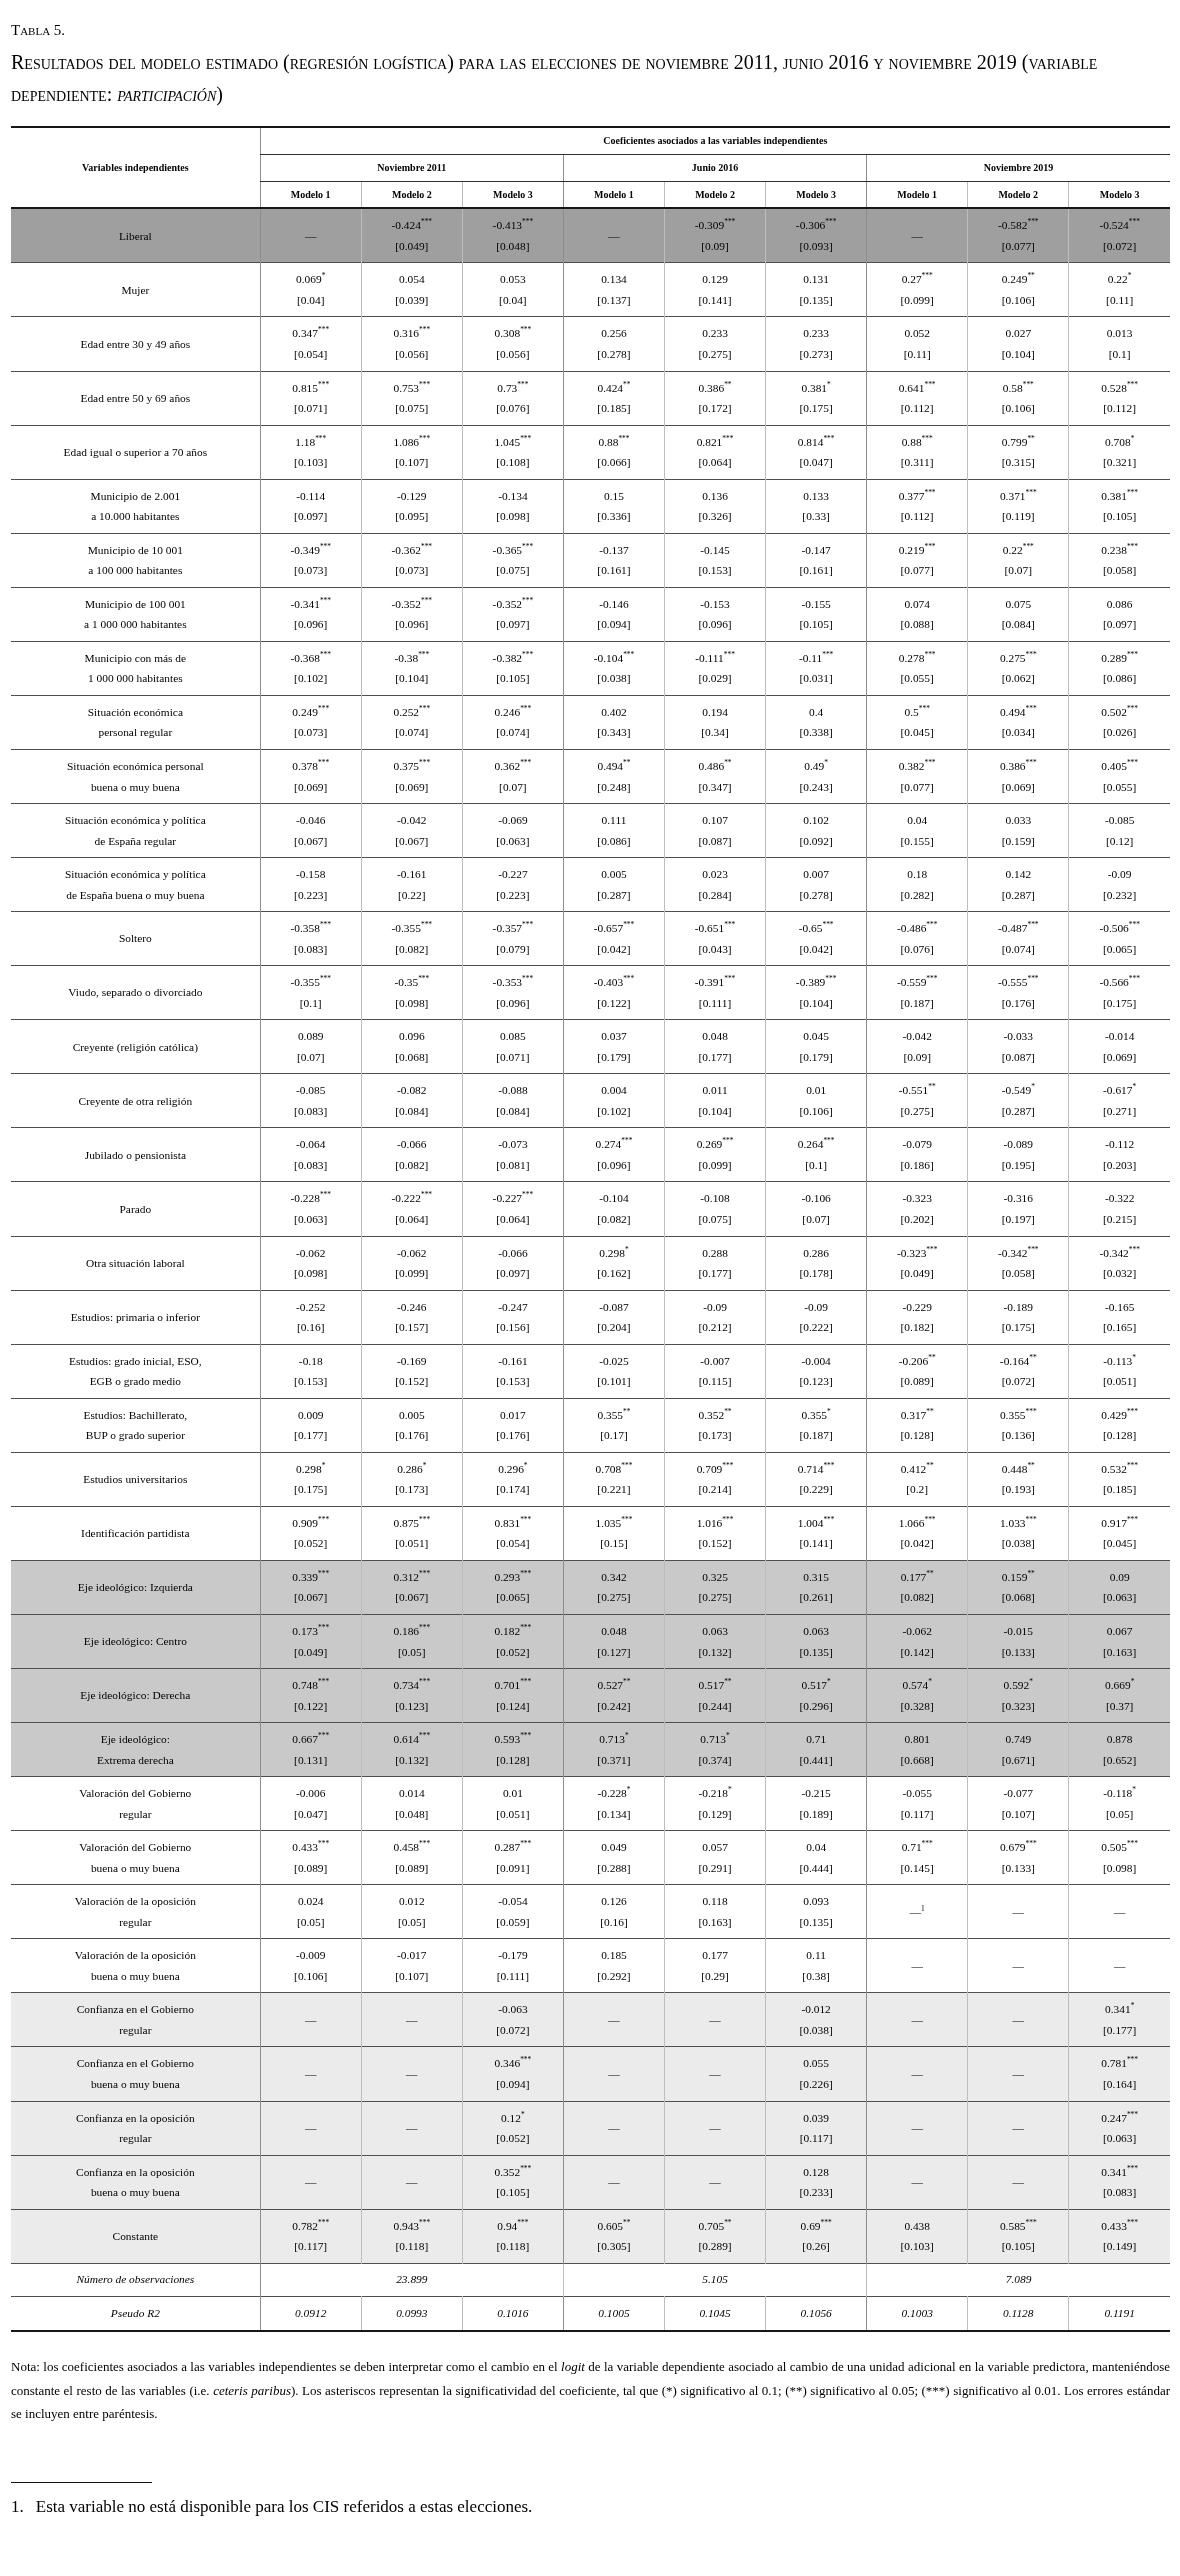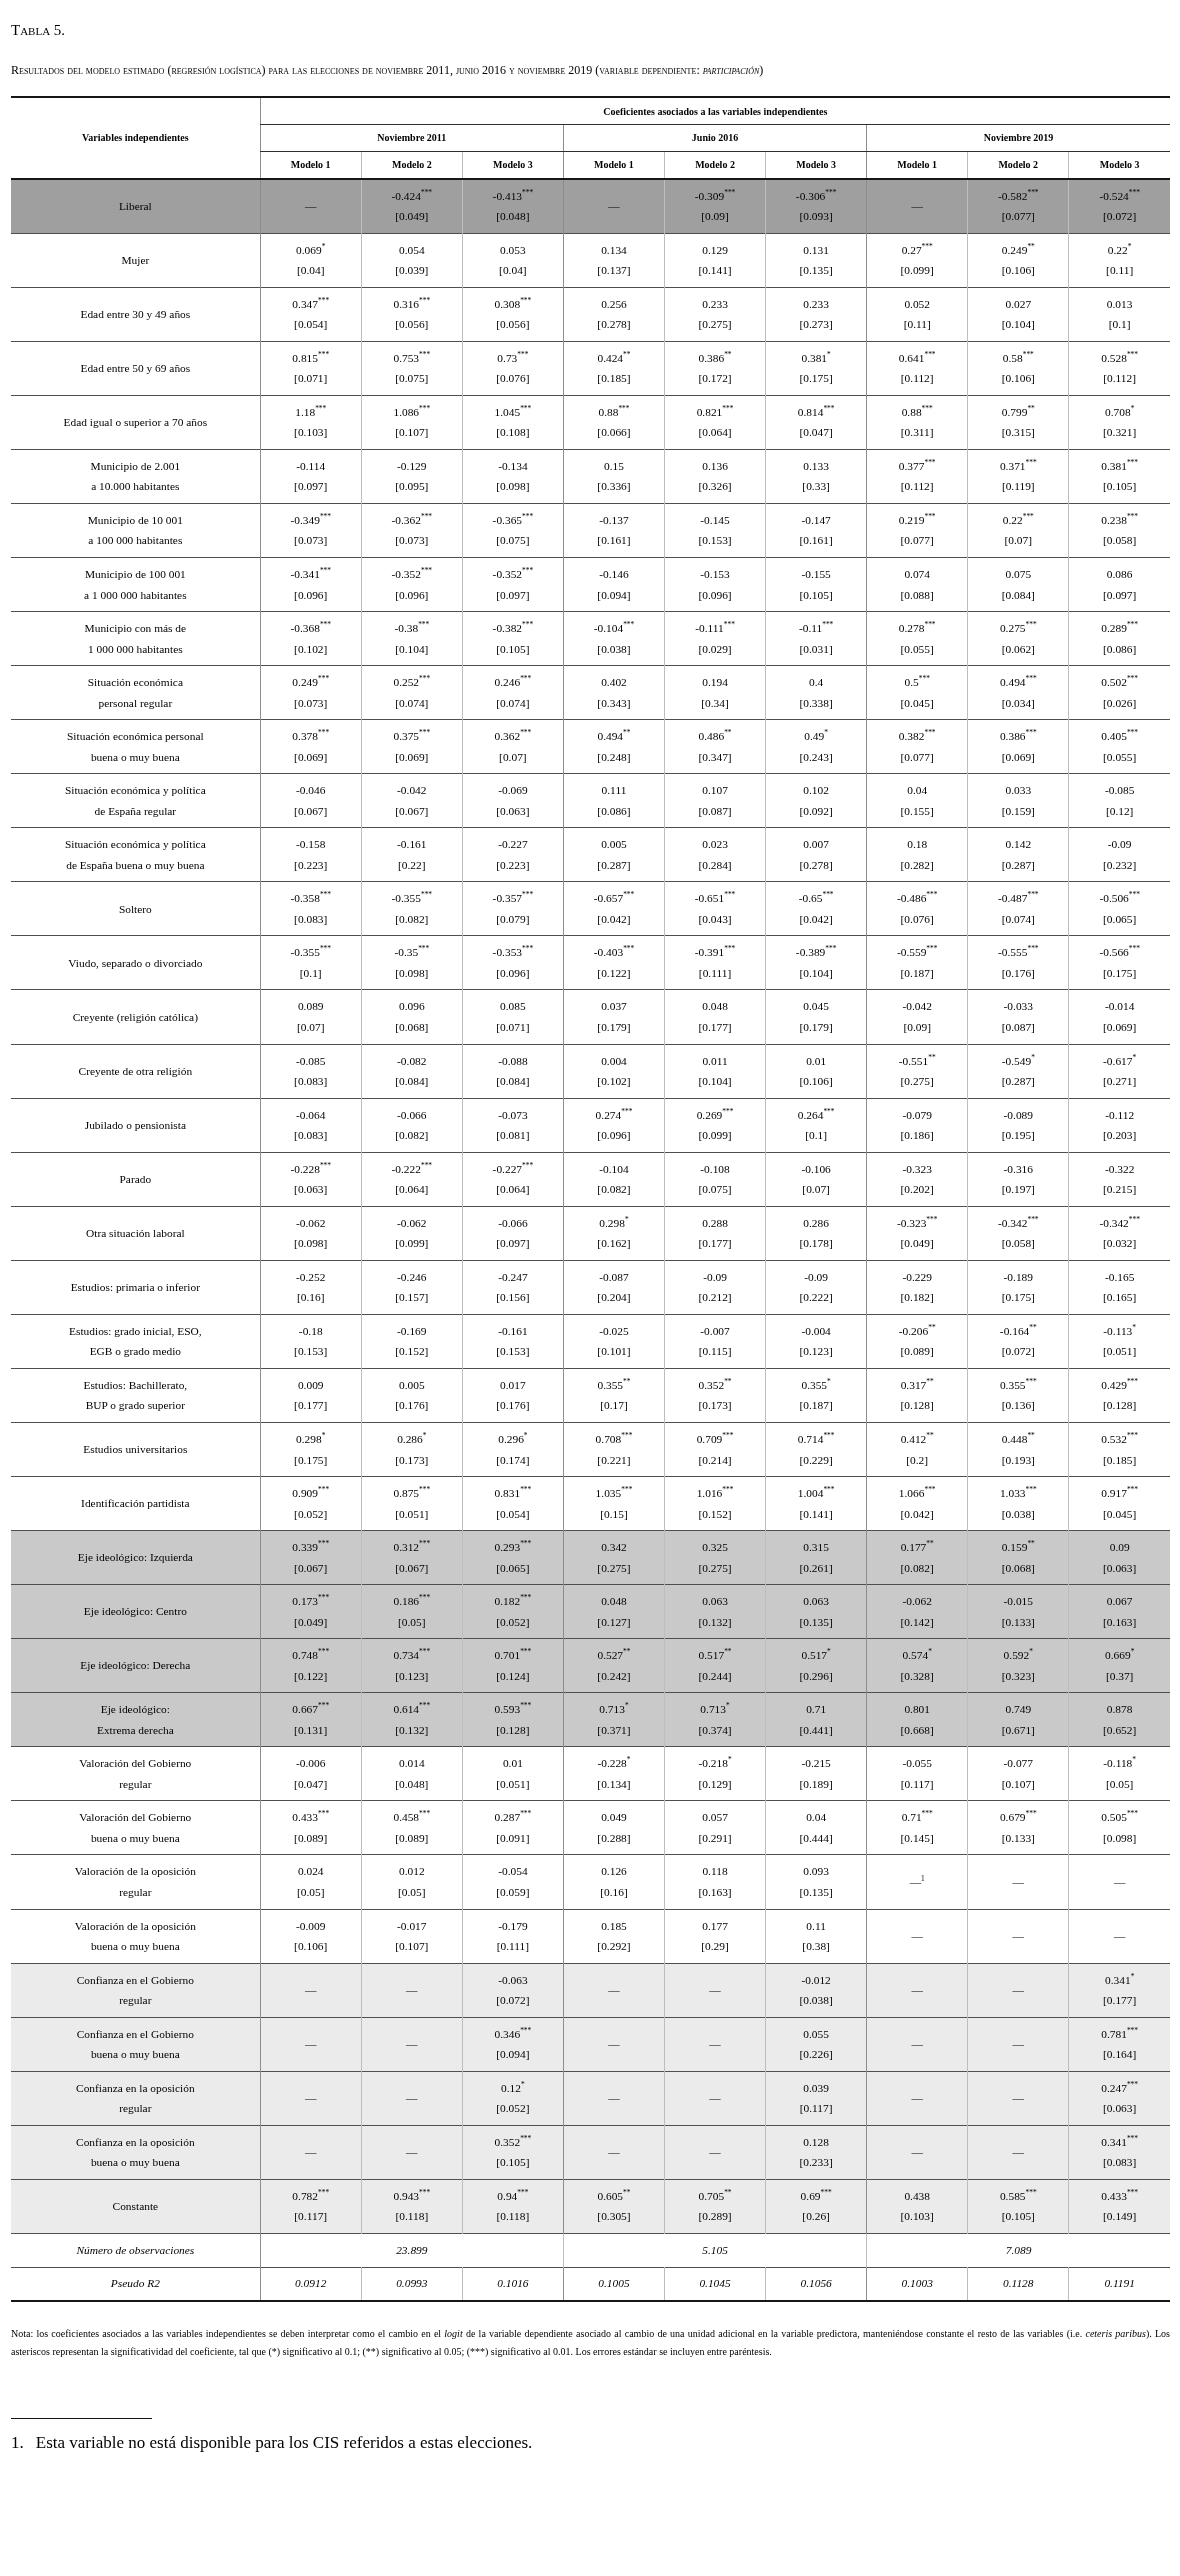--- a/index.html
+++ b/index.html
@@ -2,21 +2,21 @@
 <html style="font-size:10.8px"><head>
 <meta charset="utf-8">
 <style>
   html,body{margin:0;padding:0;background:#ffffff;color:#000;}
   body{width:1181px;font-family:"Liberation Serif", serif;}
   .page{padding:20px 11px 20px;}
 
   
   .title-block{margin-bottom:16px;}
   .t-num{font-variant:small-caps;font-size:15px;line-height:1.4;}
-  .t-main{font-variant:small-caps;font-size:12px;line-height:1.6;margin-top:20px;max-width:1131px;}
+  .t-main{font-variant:small-caps;font-size:20px;line-height:1.6;margin-top:5px;max-width:1131px;}
   .t-main .depvar{font-style:italic;}
 
   
   table{width:100%;border-collapse:collapse;table-layout:fixed;
         border-top:2px solid #161616;border-bottom:2px solid #161616;}
   thead{border-bottom:2px solid #161616;}
   th{font-weight:bold;font-size:10px;padding:5.4px 2.7px;text-align:center;vertical-align:middle;line-height:1.5;}
   th.coef-head{border-bottom:1.3px solid #2e2e2e;border-left:0.7px solid #8d8d8d;}
   th.group-head{border-bottom:1.3px solid #2e2e2e;}
   th.gb{border-left:0.7px solid #8d8d8d;}
@@ -33,21 +33,21 @@
   .coef,.se{line-height:1.8;white-space:nowrap;}
   sup{font-size:7.4px;line-height:0;}
 
   .shade-dark{background:#9f9f9f;}
   .shade-medium{background:#c9c9c9;}
   .shade-light{background:#ebebeb;}
 
   .summary-row td{font-style:italic;padding:6.7px 2.7px;line-height:1.7;}
 
   
-  .nota{font-size:10px;line-height:1.8;text-align:justify;margin:23px 0 0;}
+  .nota{font-size:13px;line-height:1.8;text-align:justify;margin:23px 0 0;}
   .fuente{font-size:10.8px;margin:19px 0 0;}
   .fuente .fl{font-style:italic;}
   .fn-rule{width:141px;border:none;border-top:1.3px solid #111;margin:57px 0 13.5px;}
   .footnote{font-size:17px;margin:0;}
   .footnote .fnum{margin-right:12px;}
 </style>
 </head>
 <body>
 
 <div class="page">

